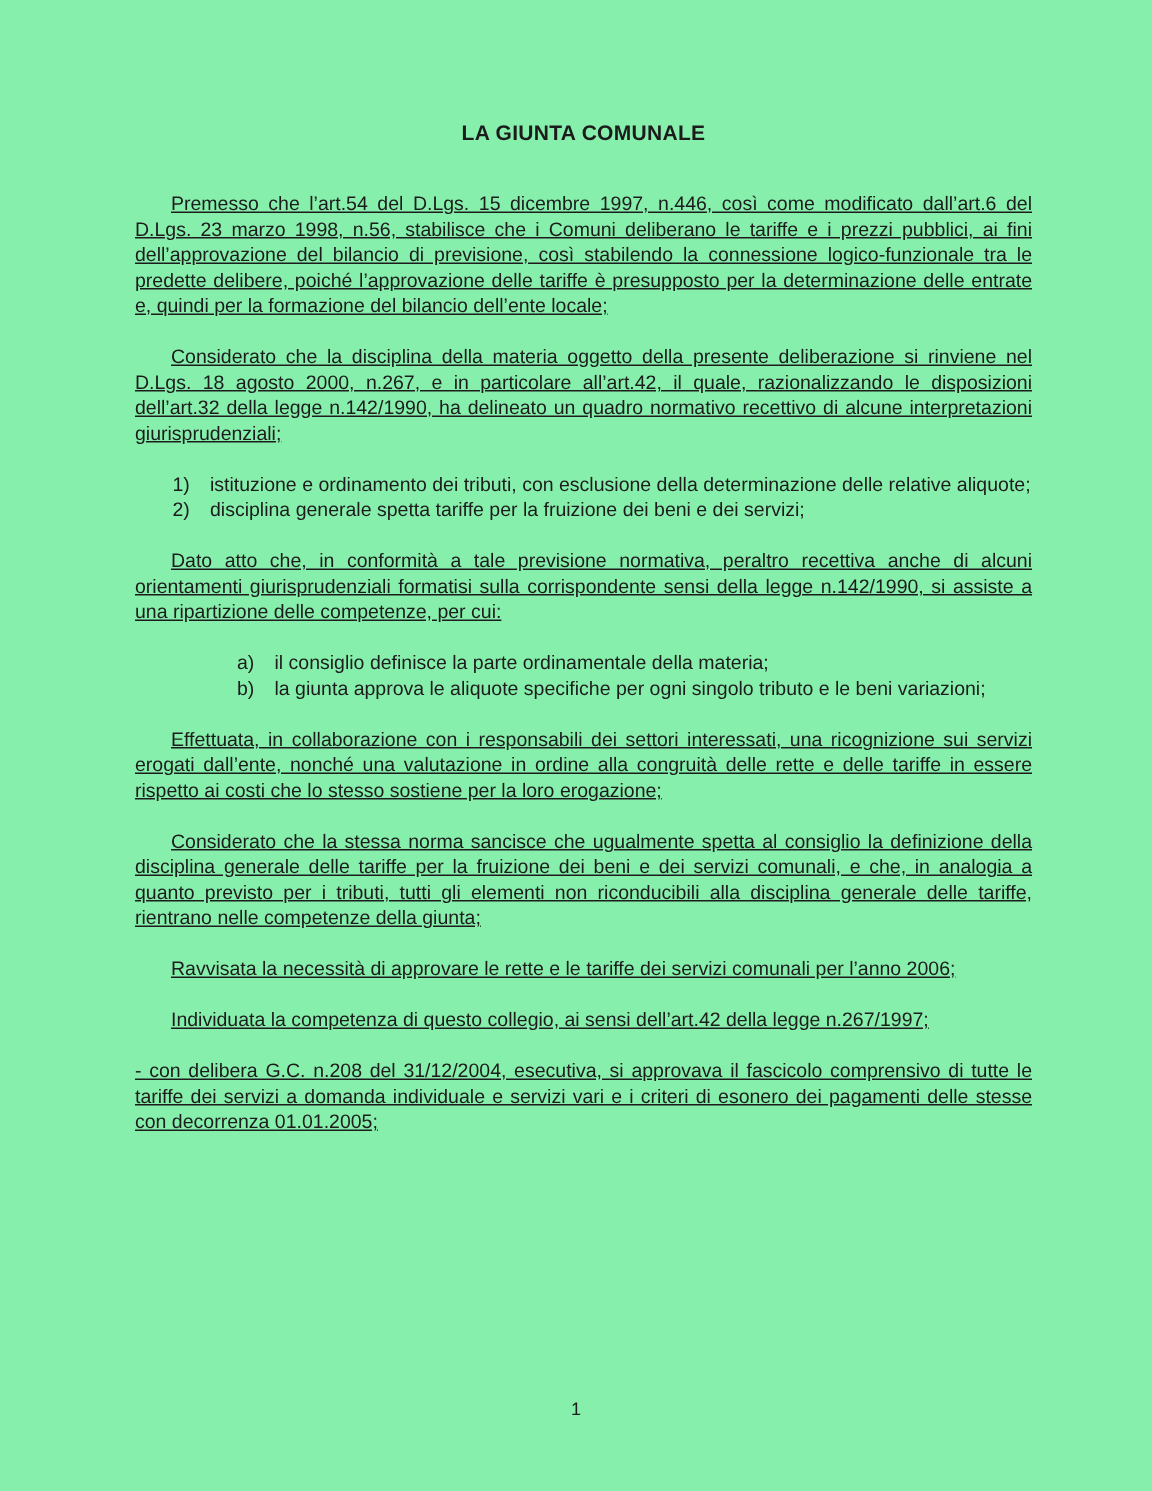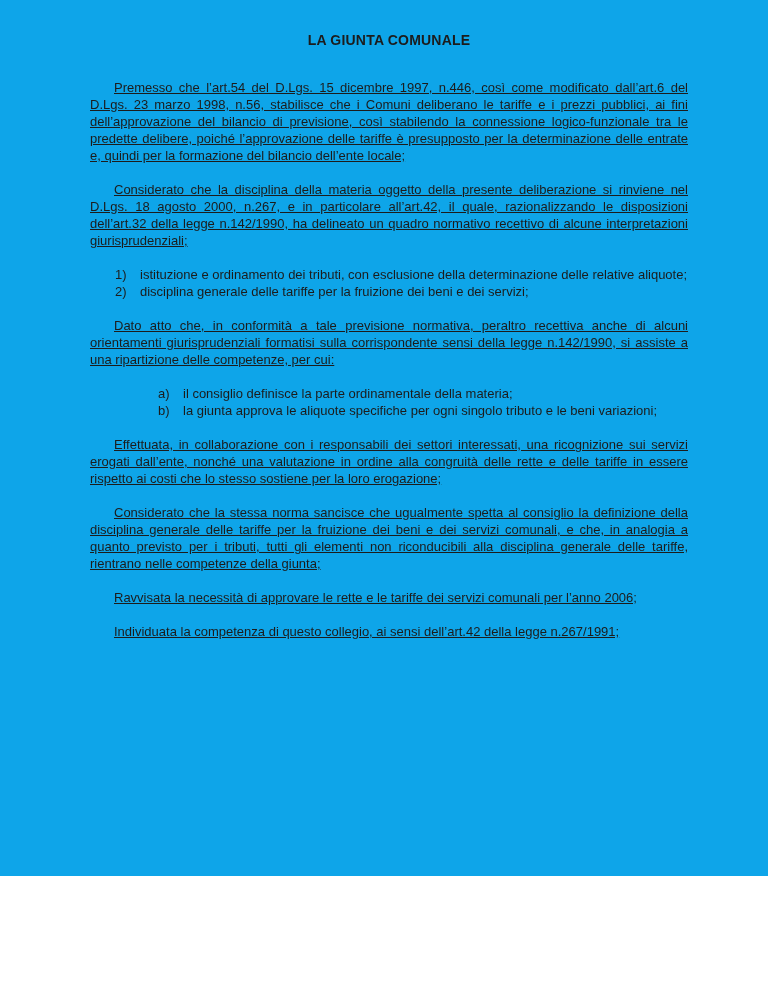--- a/index.html
+++ b/index.html
@@ -3,24 +3,24 @@
 <meta charset="utf-8">
 <style>
   html, body {
     margin: 0;
     padding: 0;
     background: #ffffff;
   }
   .page {
     position: relative;
     width: 768px;
-    height: 876px;
-    background: #0ea5e9;
+    height: 994px;
+    background: #86efac;
     box-sizing: border-box;
-    padding: 32px 80px 0 90px;
+    padding: 80px 80px 0 90px;
     color: #1c1c1c;
     font-family: "Liberation Sans", sans-serif;
     font-size: 13px;
     line-height: 17px;
   }
   .title {
     font-size: 14px;
     font-weight: bold;
     text-align: center;
     margin: 0 0 30px 0;
@@ -78,21 +78,21 @@
   <p class="para">Considerato che la disciplina della materia oggetto della presente deliberazione si rinviene nel D.Lgs. 18 agosto 2000, n.267, e in particolare all’art.42, il quale, razionalizzando le disposizioni dell’art.32 della legge n.142/1990, ha delineato un quadro normativo recettivo di alcune interpretazioni giurisprudenziali;</p>
 
 
   <div class="list numbered">
     <div class="li">
       <span class="marker">1)</span>
       <span class="li-text">istituzione e ordinamento dei tributi, con esclusione della determinazione delle relative aliquote;</span>
     </div>
     <div class="li">
       <span class="marker">2)</span>
-      <span class="li-text">disciplina generale delle tariffe per la fruizione dei beni e dei servizi;</span>
+      <span class="li-text">disciplina generale spetta tariffe per la fruizione dei beni e dei servizi;</span>
     </div>
   </div>
 
   <p class="para">Dato atto che, in conformità a tale previsione normativa, peraltro recettiva anche di alcuni orientamenti giurisprudenziali formatisi sulla corrispondente sensi della legge n.142/1990, si assiste a una ripartizione delle competenze, per cui:</p>
 
   <div class="list lettered">
     <div class="li">
       <span class="marker">a)</span>
       <span class="li-text">il consiglio definisce la parte ordinamentale della materia;</span>
     </div>
@@ -101,18 +101,19 @@
       <span class="li-text">la giunta approva le aliquote specifiche per ogni singolo tributo e le beni variazioni;</span>
     </div>
   </div>
 
   <p class="para">Effettuata, in collaborazione con i responsabili dei settori interessati, una ricognizione sui servizi erogati dall’ente, nonché una valutazione in ordine alla congruità delle rette e delle tariffe in essere rispetto ai costi che lo stesso sostiene per la loro erogazione;</p>
 
   <p class="para">Considerato che la stessa norma sancisce che ugualmente spetta al consiglio la definizione della disciplina generale delle tariffe per la fruizione dei beni e dei servizi comunali, e che, in analogia a quanto previsto per i tributi, tutti gli elementi non riconducibili alla disciplina generale delle tariffe, rientrano nelle competenze della giunta;</p>
 
   <p class="para">Ravvisata la necessità di approvare le rette e le tariffe dei servizi comunali per l’anno 2006;</p>
 
-  <p class="para">Individuata la competenza di questo collegio, ai sensi dell’art.42 della legge n.267/1991;</p>
+  <p class="para">Individuata la competenza di questo collegio, ai sensi dell’art.42 della legge n.267/1997;</p>
 
+  <p class="para no-indent">- con delibera G.C. n.208 del 31/12/2004, esecutiva, si approvava il fascicolo comprensivo di tutte le tariffe dei servizi a domanda individuale e servizi vari e i criteri di esonero dei pagamenti delle stesse con decorrenza 01.01.2005;</p>
 
   <div class="page-number">1</div>
 
 </div>
 
 </body></html>

